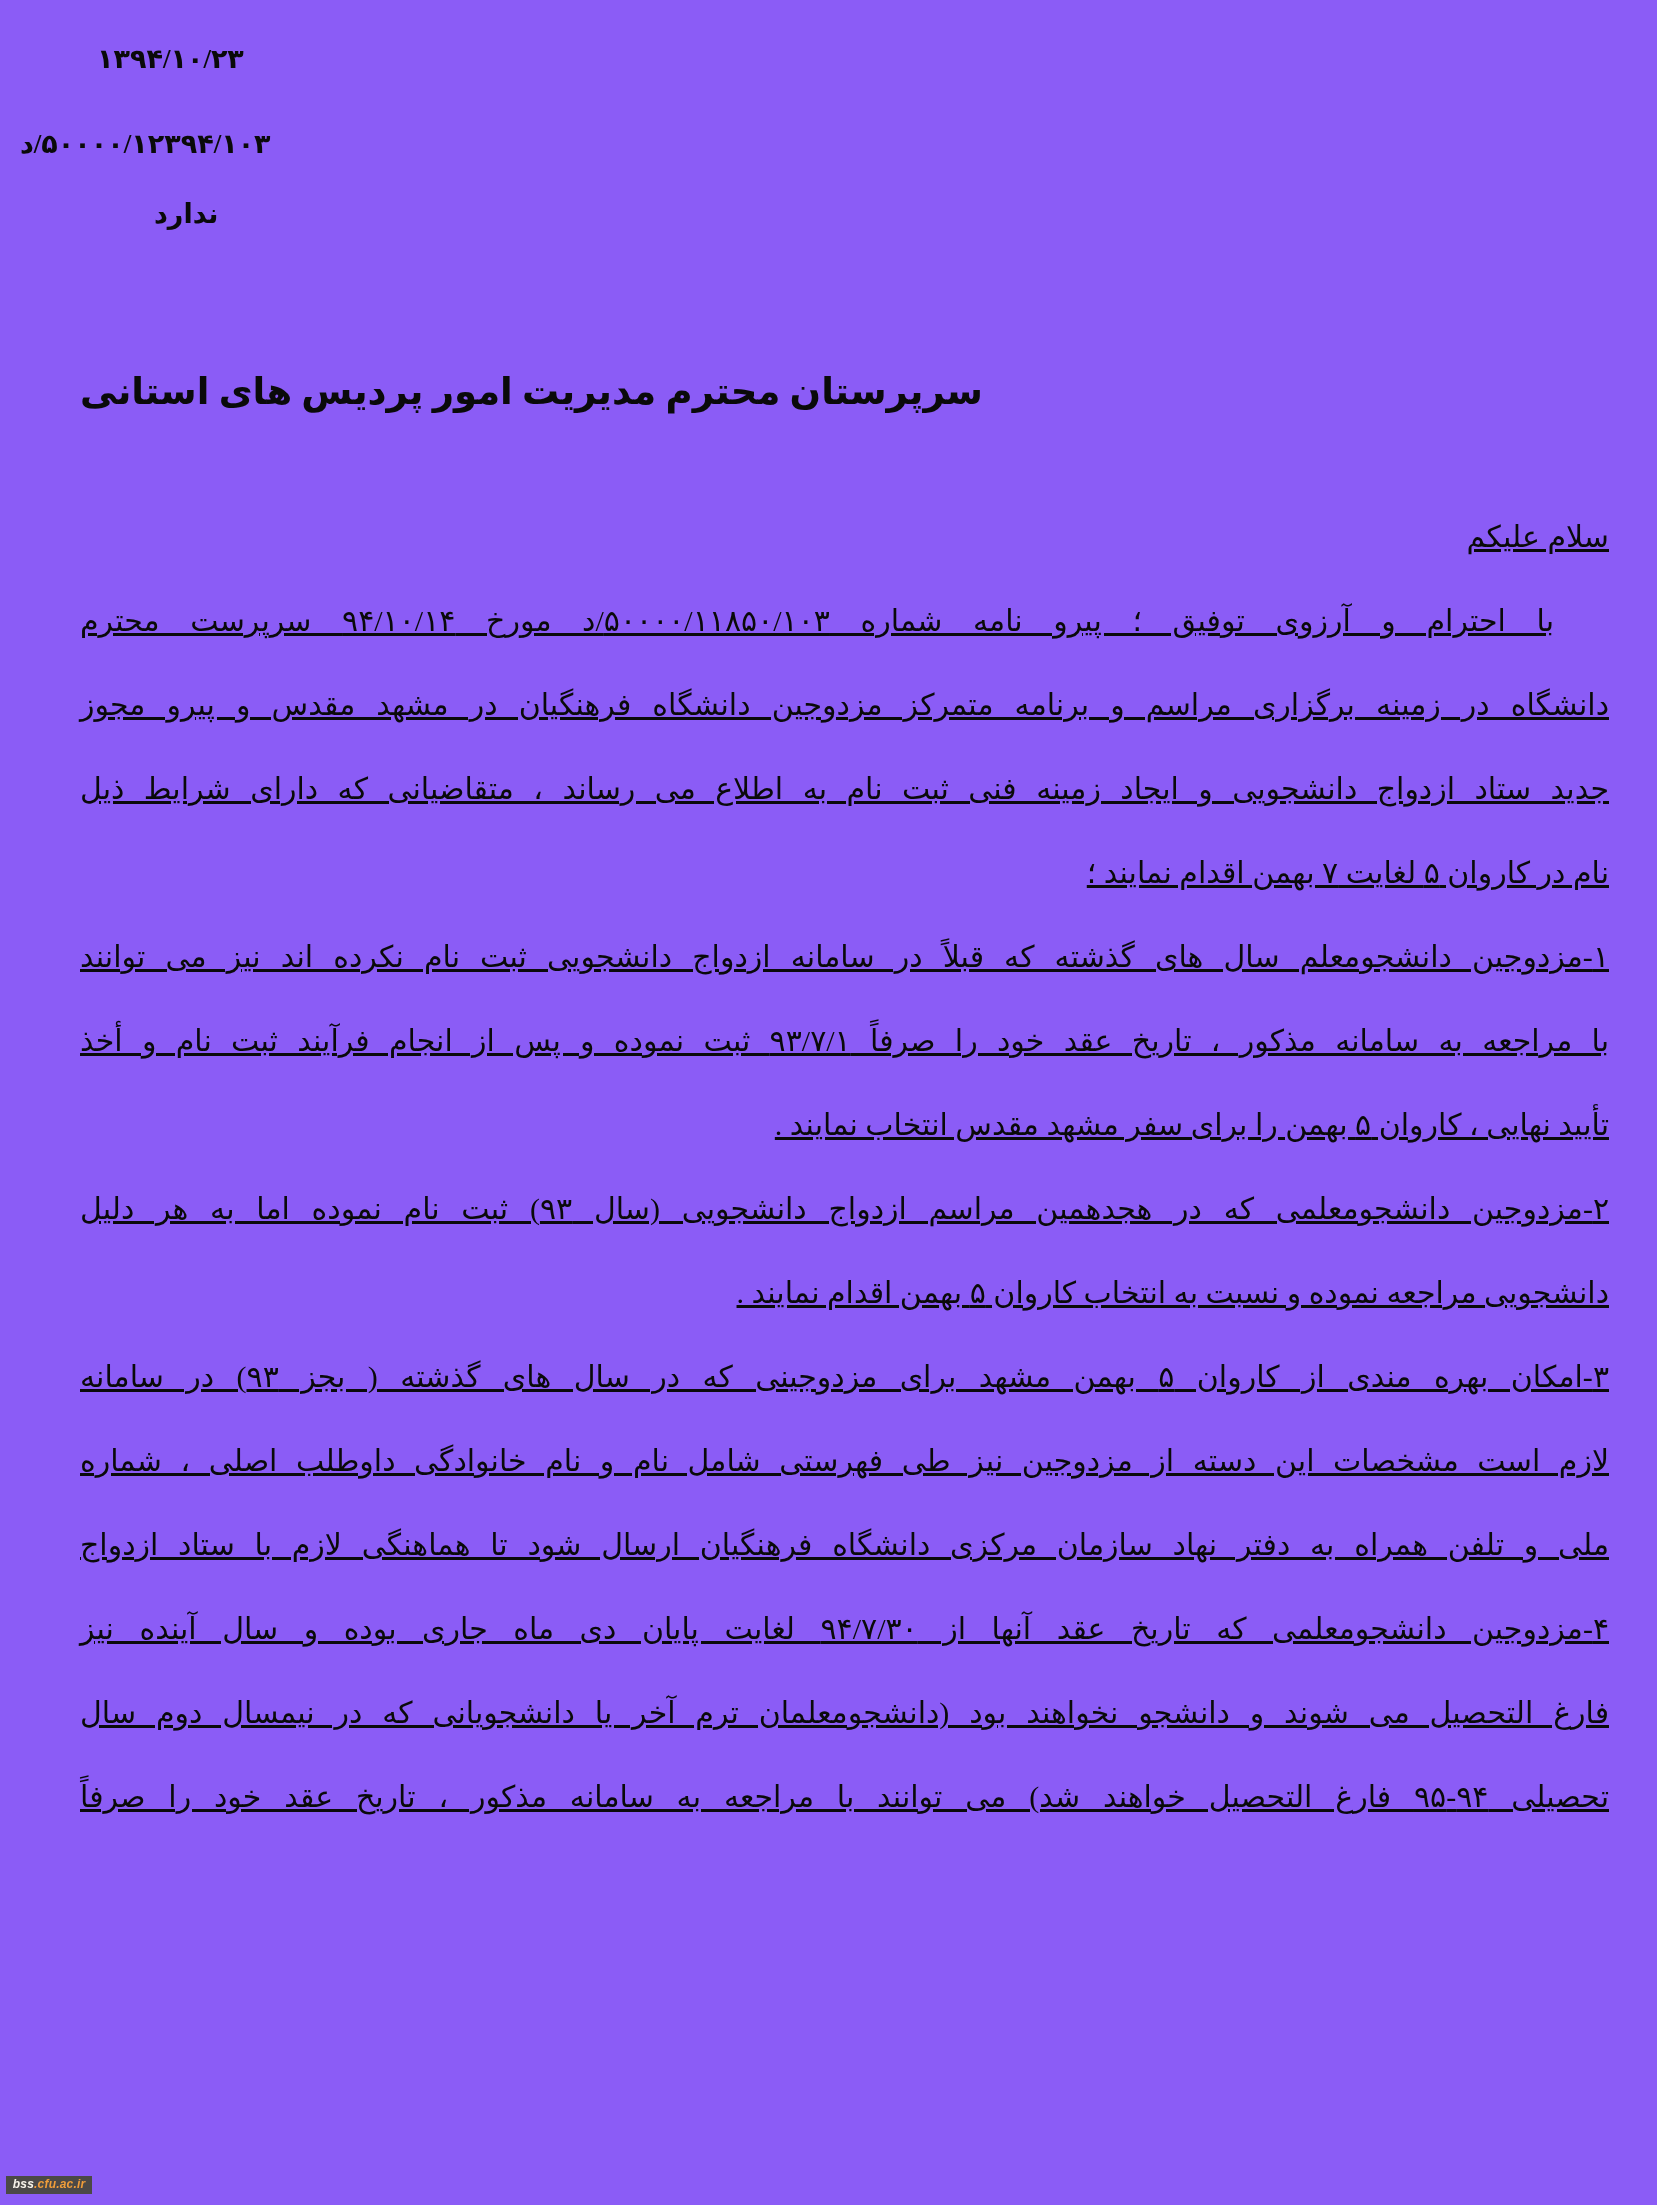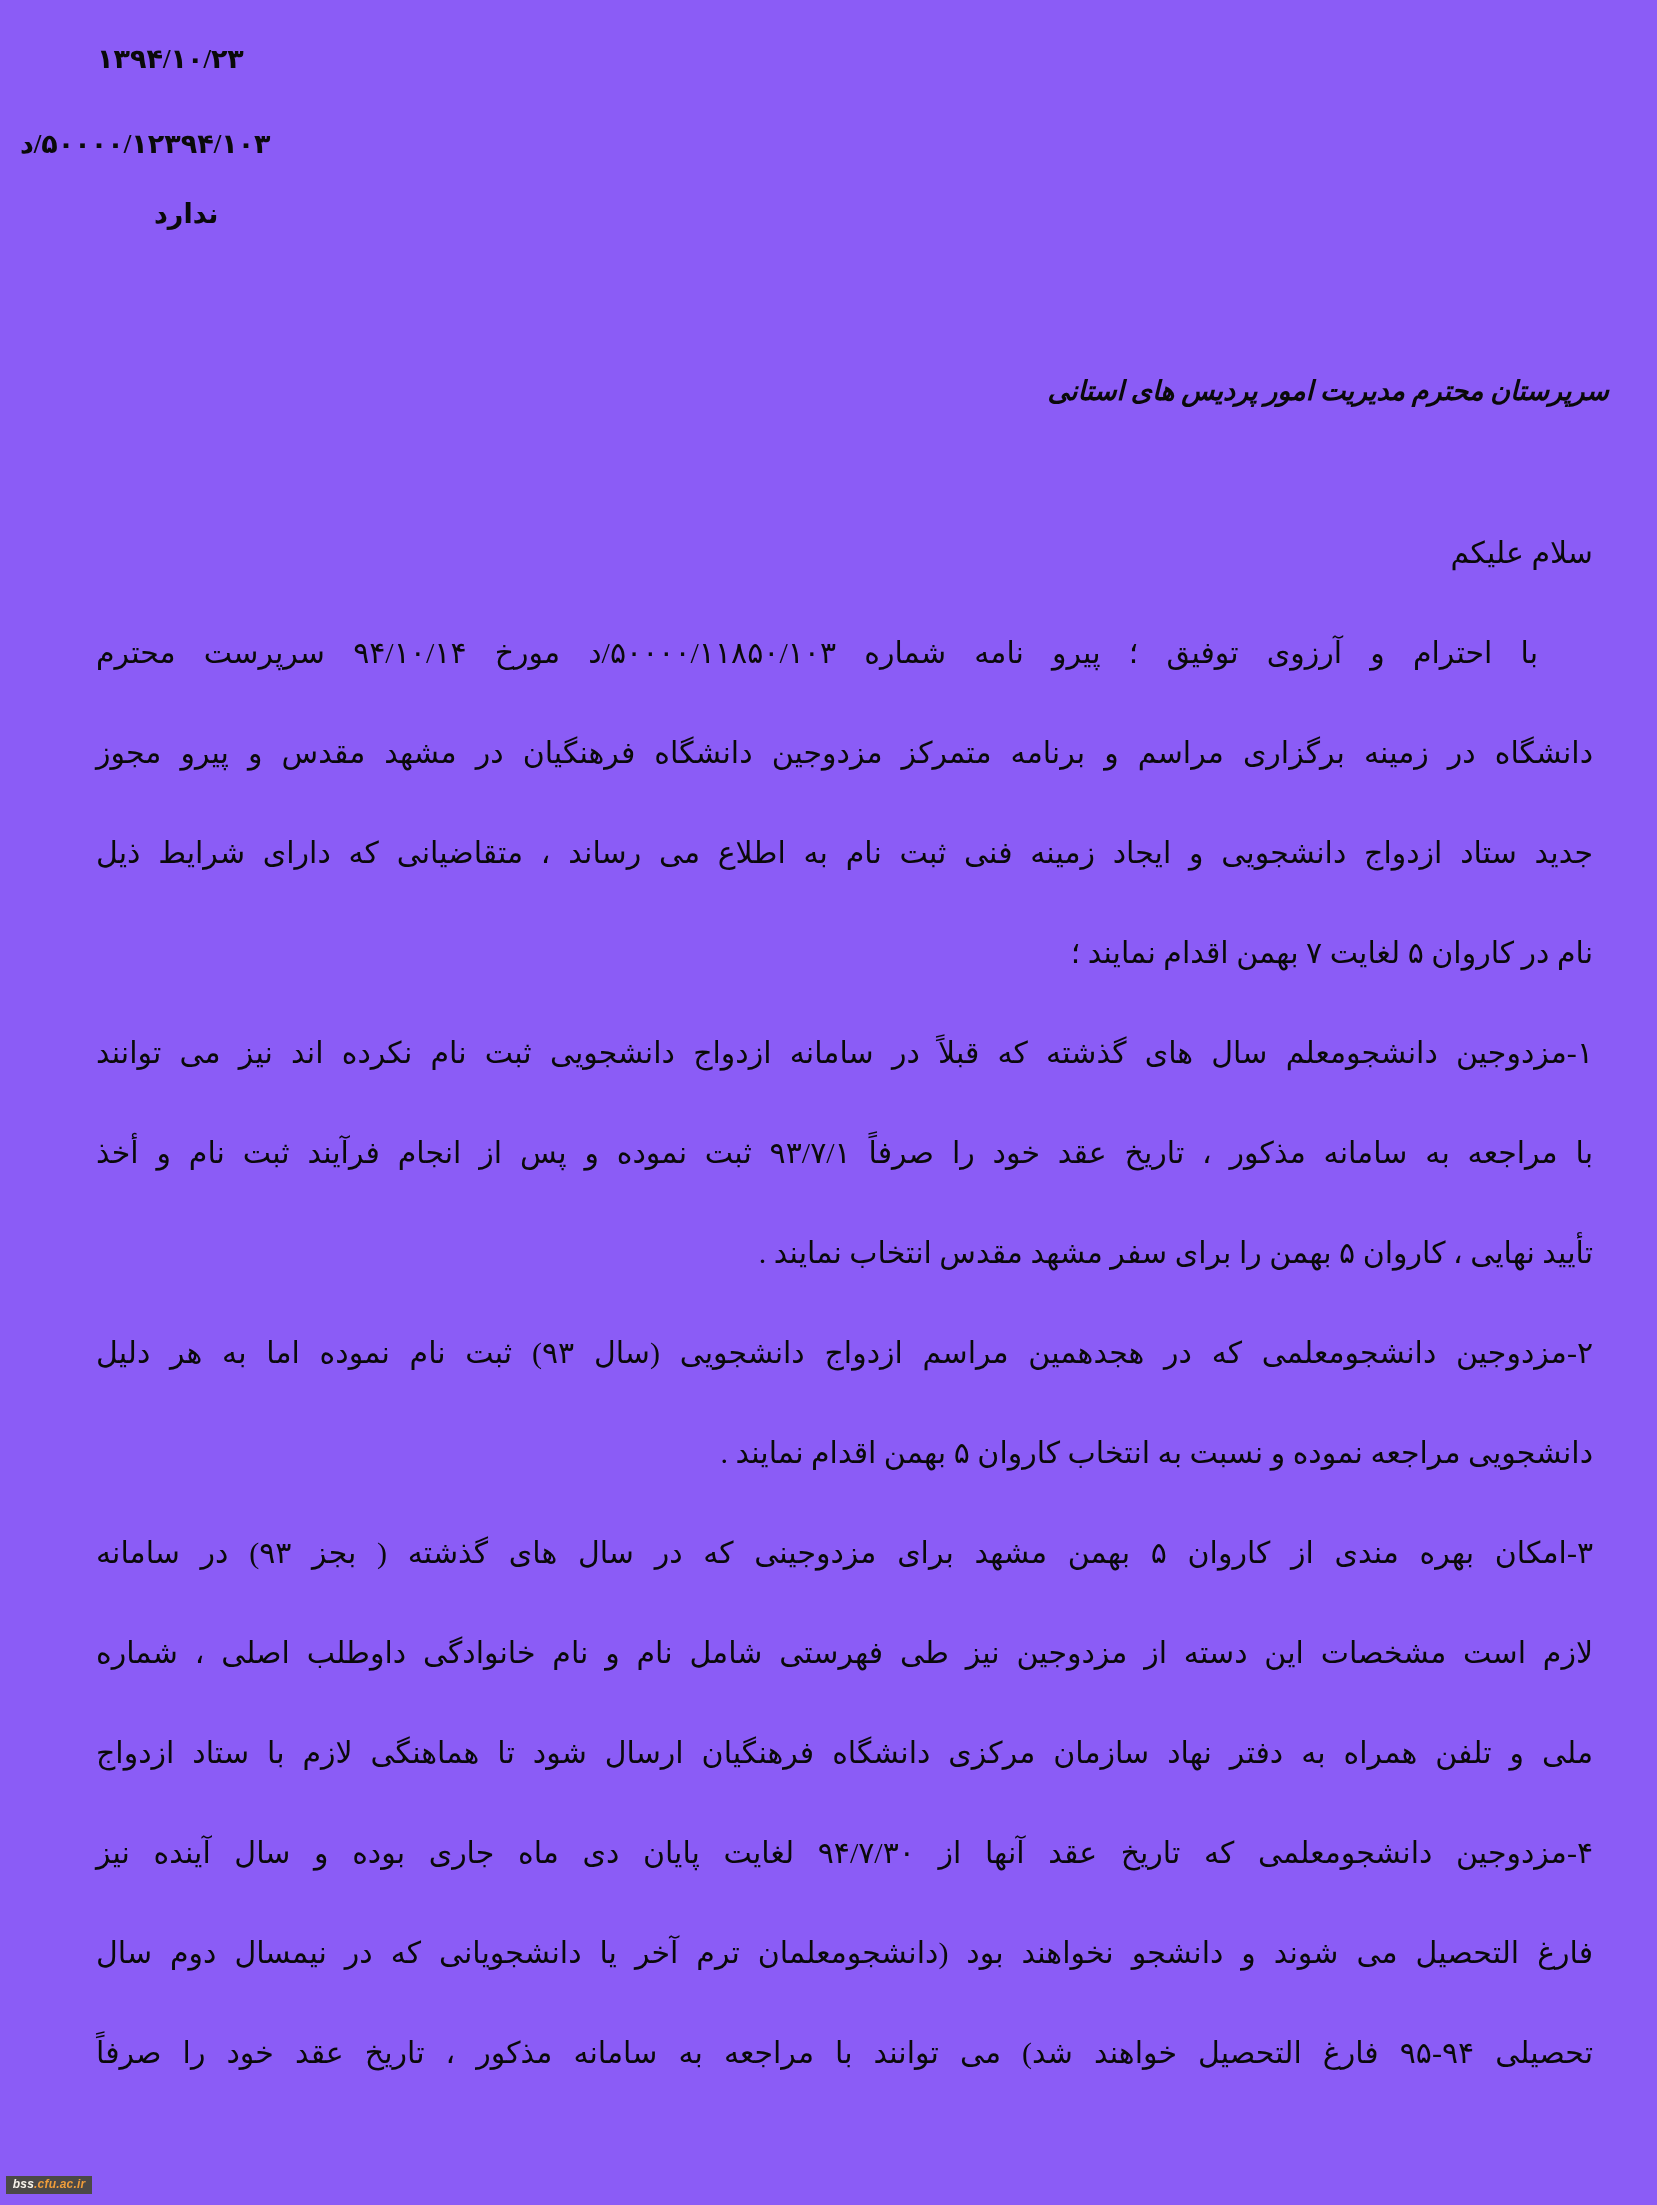--- a/index.html
+++ b/index.html
@@ -18,35 +18,34 @@
     white-space:nowrap;
     direction:rtl;
   }
   #hdr-date   { top:43px;  left:97px; }
   #hdr-number { top:128px; left:20px;  }
   #hdr-attach { top:198px; left:154px; }
   .title {
     position:absolute;
     top:364px; right:48px; left:80px;
     direction:rtl;
-    text-align:right;
+    text-align:left;
     font-weight:bold;
-    font-size:27px;
+    font-size:37px;
     line-height:55px;
-    font-style:italic;
   }
   .body {
     position:absolute;
     top:495px; right:48px; left:80px;
     direction:rtl;
     font-size:30px;
     line-height:84px;
     text-align:right;
   }
-  .body p { margin:16px; }
+  .body p { margin:0;text-decoration:underline; }
   .body p.j {
     text-align:justify;
     text-align-last:justify;
     text-justify:inter-word;
   }
   .body p.indent { text-indent:55px; }
   .watermark {
     position:absolute;
     left:6px; top:2176px;
     direction:ltr;

